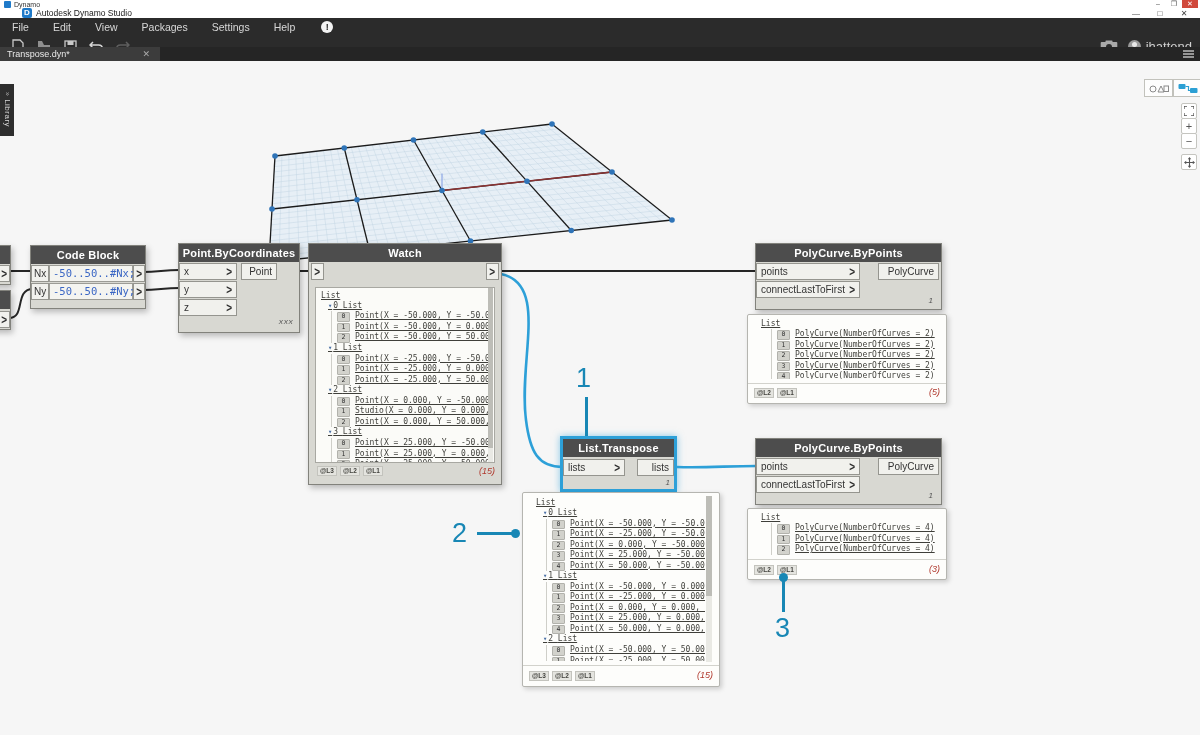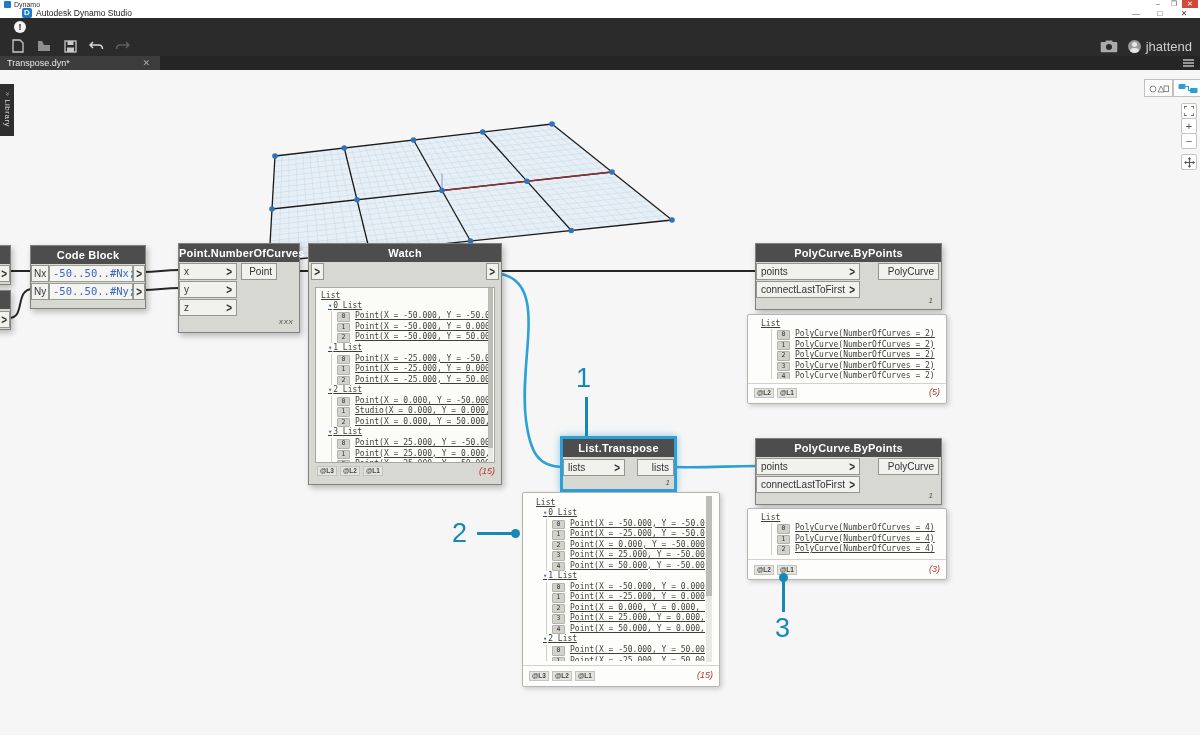--- a/index.html
+++ b/index.html
@@ -26,21 +26,21 @@
 
   .toolbar{left:0;top:36px;width:1200px;height:20px;background:#2b2b2b;border-bottom:1px solid #222;
            display:flex;align-items:center;}
   .tool-ic{width:16px;height:16px;margin-left:10px;display:flex;align-items:center;justify-content:center;}
   .tool-right{position:absolute;right:8px;top:0;height:20px;display:flex;align-items:center;gap:10px;}
   .username{color:#cfcfcf;font-size:13px;}
   .avatar{width:13px;height:13px;border-radius:50%;background:#9a9a9a;position:relative;overflow:hidden;}
   .avatar:before{content:'';position:absolute;left:4px;top:2px;width:5px;height:5px;border-radius:50%;background:#e8e8e8;}
   .avatar:after{content:'';position:absolute;left:2px;top:8px;width:9px;height:6px;border-radius:50%;background:#e8e8e8;}
 
-  .tabstrip{left:0;top:56px;width:1200px;height:14px;background:#252525;}
+  .tabstrip{left:0;top:47px;width:1200px;height:14px;background:#252525;}
   .tab{position:absolute;left:0;top:0;width:160px;height:14px;background:#3c3c3c;color:#e8e8e8;
        font-size:9px;line-height:14px;padding-left:7px;box-sizing:border-box;}
   .tab-close{position:absolute;right:10px;top:0;color:#aaa;font-size:9px;line-height:14px;}
   .strip-menu{position:absolute;right:6px;top:3px;width:11px;height:8px;}
   .strip-menu div{height:1.6px;background:#969696;margin-bottom:1.4px;}
 
   
   .canvas{left:0;top:70px;width:1200px;height:635px;background:#f6f6f6;}
   .libtab{left:0;top:84px;width:14px;height:52px;background:#2e2e2e;color:#d8d8d8;
           writing-mode:vertical-rl;font-size:8px;text-align:center;line-height:14px;letter-spacing:.5px;}
@@ -120,20 +120,28 @@
     <div class="abs tb2-logo">D</div>
     <div class="abs tb2-text">Autodesk Dynamo Studio</div>
     <div class="abs" style="right:8px;top:0;display:flex;gap:8px;">
       <div class="winbtn r2">—</div>
       <div class="winbtn r2">□</div>
       <div class="winbtn r2">✕</div>
     </div>
   </div>
 
   <div class="abs menubar">
+    <div style="display:flex;">
+        <span class="menu-item">File</span>
+        <span class="menu-item">Edit</span>
+        <span class="menu-item">View</span>
+        <span class="menu-item">Packages</span>
+        <span class="menu-item">Settings</span>
+        <span class="menu-item">Help</span>
+      </div>
     <div class="menu-alert">!</div>
   </div>
 
   <div class="abs toolbar">
     <div class="tool-ic">
       <svg width="12" height="14" viewBox="0 0 12 14">
           <path d="M1 1h7l3 3v9H1z" fill="none" stroke="#c9c9c9" stroke-width="1.3"></path>
         </svg>
     </div>
     <div class="tool-ic">
@@ -337,21 +345,21 @@
         <span class="chev" style="right:2px;">&gt;</span>
       </div>
     <div class="port" style="left:0;top:37px;width:18px;padding:0 2px;"><span>Ny</span></div>
     <div class="codefield" style="left:18px;top:37px;width:84px;height:17px;">-50..50..#Ny;</div>
     <div class="port" style="left:102px;top:37px;width:12px;">
         <span class="chev" style="right:2px;">&gt;</span>
       </div>
   </div>
 
   <div class="node" style="left:178px;top:243px;width:120px;height:88px;">
-    <div class="node-header">Point.NumberOfCurves</div>
+    <div class="node-header">Point.ByCoordinates</div>
     <div class="port" style="left:0;top:19px;width:58px;"><span>x</span><span class="chev">&gt;</span></div>
     <div class="port" style="left:0;top:37px;width:58px;"><span>y</span><span class="chev">&gt;</span></div>
     <div class="port" style="left:0;top:55px;width:58px;"><span>z</span><span class="chev">&gt;</span></div>
     <div class="port out" style="left:62px;top:19px;width:36px;">Point</div>
     <div class="lacing" style="right:6px;bottom:6px;font-family:Liberation Mono, monospace;">xxx</div>
   </div>
 
   <div class="node" style="left:308px;top:243px;width:192px;height:240px;">
     <div class="node-header">Watch</div>
     <div class="port" style="left:2px;top:19px;width:13px;">

